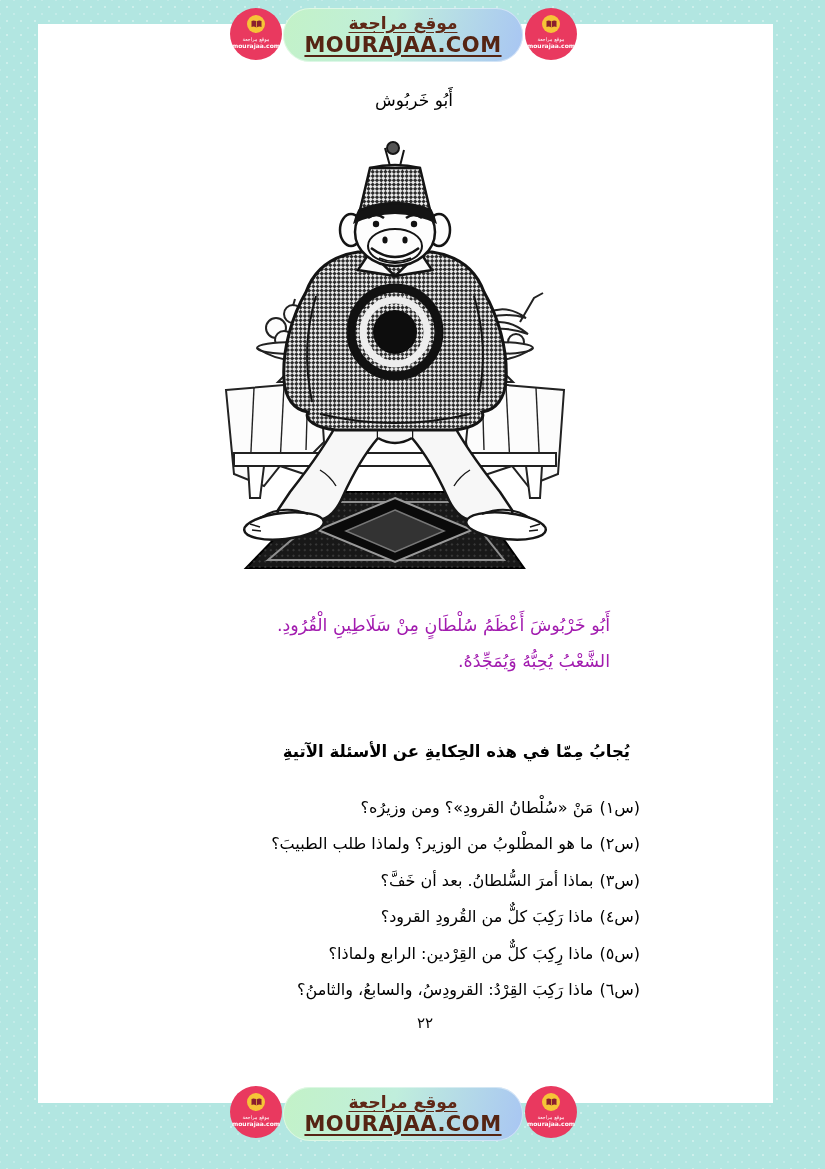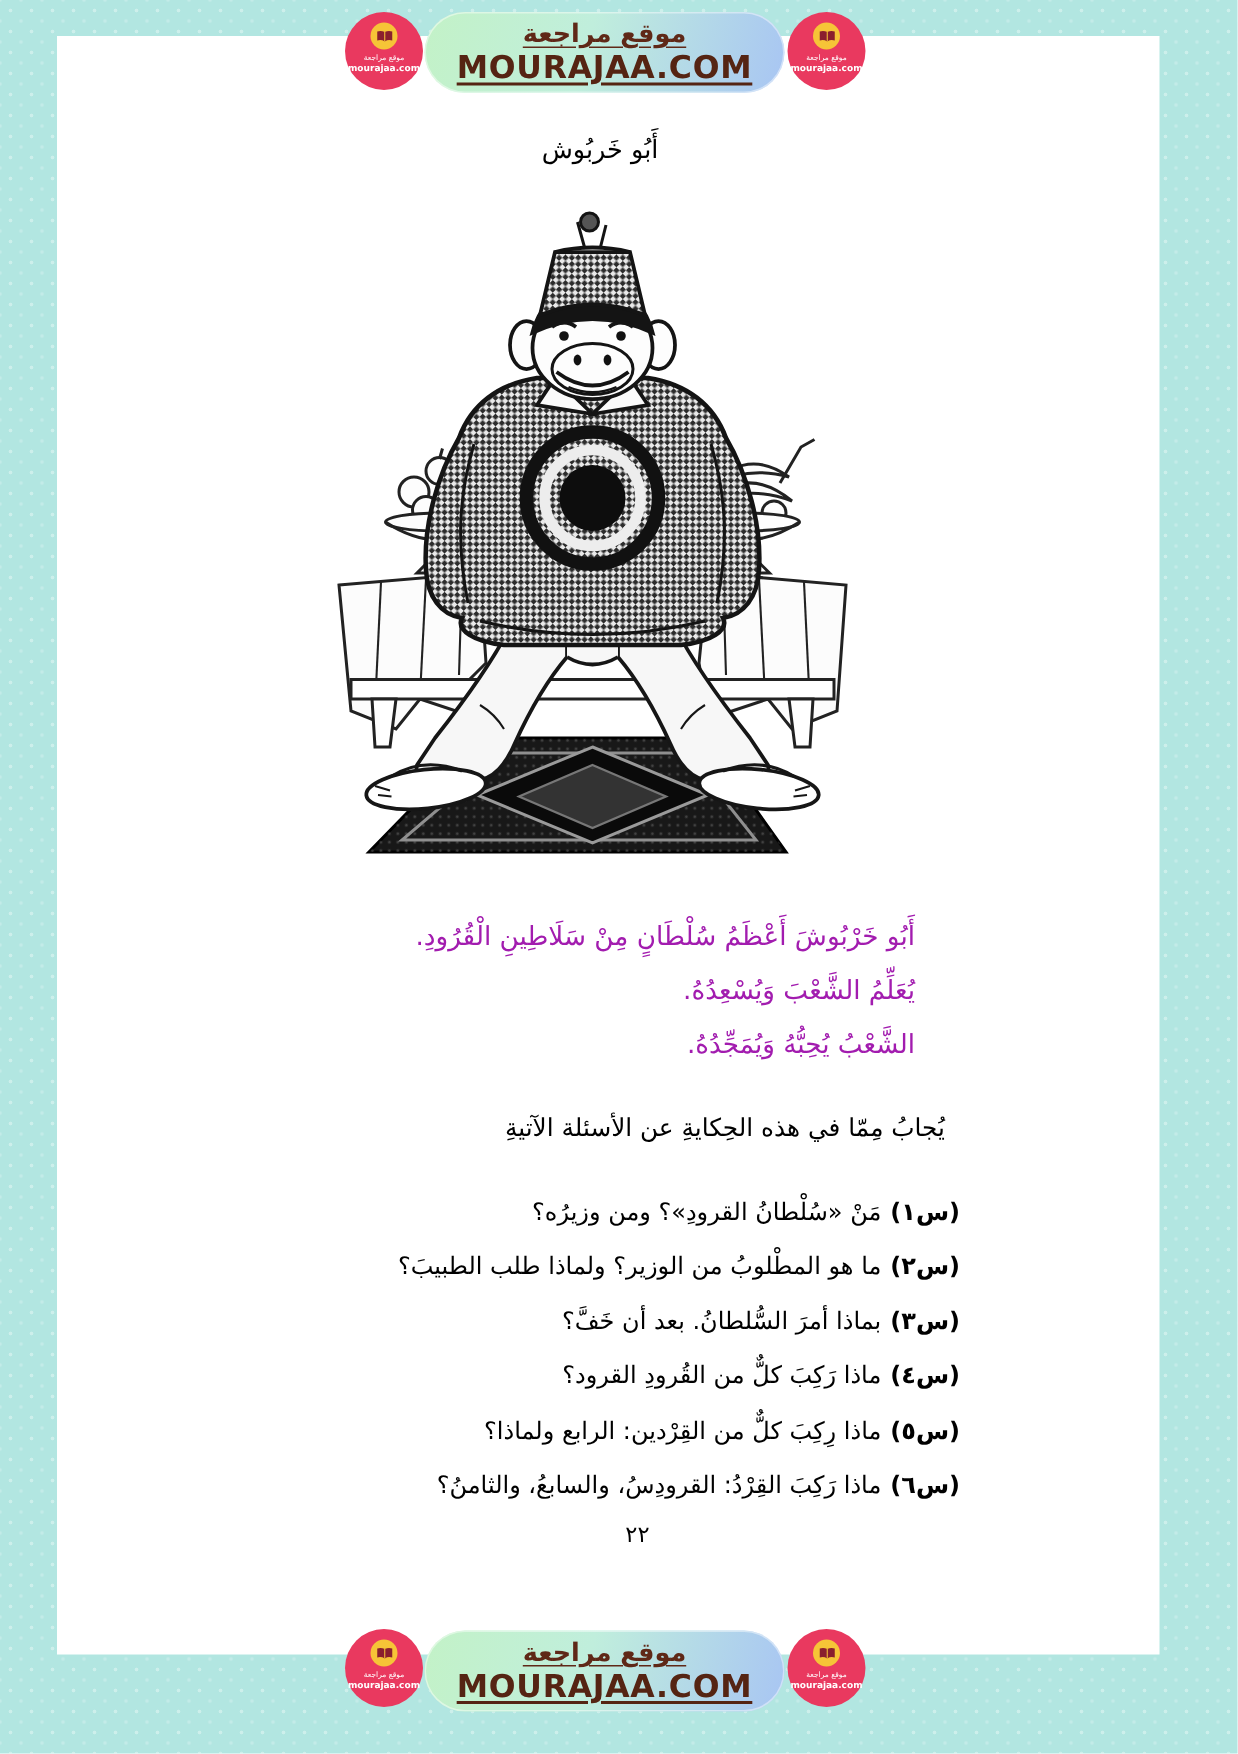--- a/index.html
+++ b/index.html
@@ -47,38 +47,38 @@
   .logo-line1 { font-size:5px; color:#ffffff; margin-top:3px; direction:rtl; line-height:6px;}
   .logo-line2 { font-size:6px; font-weight:bold; color:#ffffff; line-height:7px;}
   .hdr-pill  { top:8px; }
   .hdr-logo-l{ left:230px; top:8px; }
   .hdr-logo-r{ left:525px; top:8px; }
   .ftr-pill  { top:1087px; }
   .ftr-logo-l{ left:230px; top:1086px; }
   .ftr-logo-r{ left:525px; top:1086px; }
   
   .title {
-    position:absolute; top:90px; left:310px; width:180px; text-align:center;
+    position:absolute; top:90px; left:324px; width:180px; text-align:center;
     font-size:17px; color:#000; direction:rtl;
   }
   .illustration { position:absolute; left:220px; top:140px; width:350px; height:430px; }
   .story {
     position:absolute; top:607px; right:215px; width:445px;
     direction:rtl; text-align:right; font-size:17.5px; line-height:36px; color:#a21caf;
     white-space:nowrap;
   }
   .q-heading {
     position:absolute; top:742px; right:195px;
-    direction:rtl; font-size:16.5px; font-weight:normal; color:#000; white-space:nowrap;
+    direction:rtl; font-size:16.5px; font-weight:bold; color:#000; white-space:nowrap;
   }
   .questions {
     position:absolute; top:790px; right:185px; width:480px; direction:rtl; color:#000;
   }
   .q-row { height:36.4px; line-height:36.4px; font-size:16px; white-space:nowrap; }
-  .q-num { font-weight:bold; margin-inline-end:6px; }
+  .q-num { font-weight:normal; margin-inline-end:6px; }
   .page-num {
     position:absolute; top:1014px; left:353px; width:80px; text-align:right;
     font-size:15px; color:#000;
   }
 </style>
 </head>
 <body>
 
 <div class="paper"></div>
 
@@ -222,21 +222,20 @@
 
     <path d="M150,28 L200,28 L210,70 Q175,56 140,70 Z" fill="url(#check)" stroke="#141414" stroke-width="2.5"></path>
     <path d="M150,28 Q175,22 200,28" fill="none" stroke="#141414" stroke-width="2.5"></path>
     <path d="M170,26 L165,8 M180,26 L184,10" fill="none" stroke="#141414" stroke-width="2"></path>
     <circle cx="173" cy="8" r="6" fill="#555" stroke="#141414" stroke-width="2"></circle>
   </g>
 </svg>
 
 <div class="story">
   <div>أَبُو خَرْبُوشَ أَعْظَمُ سُلْطَانٍ مِنْ سَلَاطِينِ الْقُرُودِ.</div>
-  <div>يُعَلِّمُ الشَّعْبَ وَيُسْعِدُهُ.</div>
   <div>الشَّعْبُ يُحِبُّهُ وَيُمَجِّدُهُ.</div>
 </div>
 
 <div class="q-heading">يُجابُ مِمّا في هذه الحِكايةِ عن الأسئلة الآتيةِ</div>
 
 <div class="questions">
   <div class="q-row">
     <span class="q-num">(س١)</span><span>مَنْ «سُلْطانُ القرودِ»؟ ومن وزيرُه؟</span>
   </div>
   <div class="q-row">

